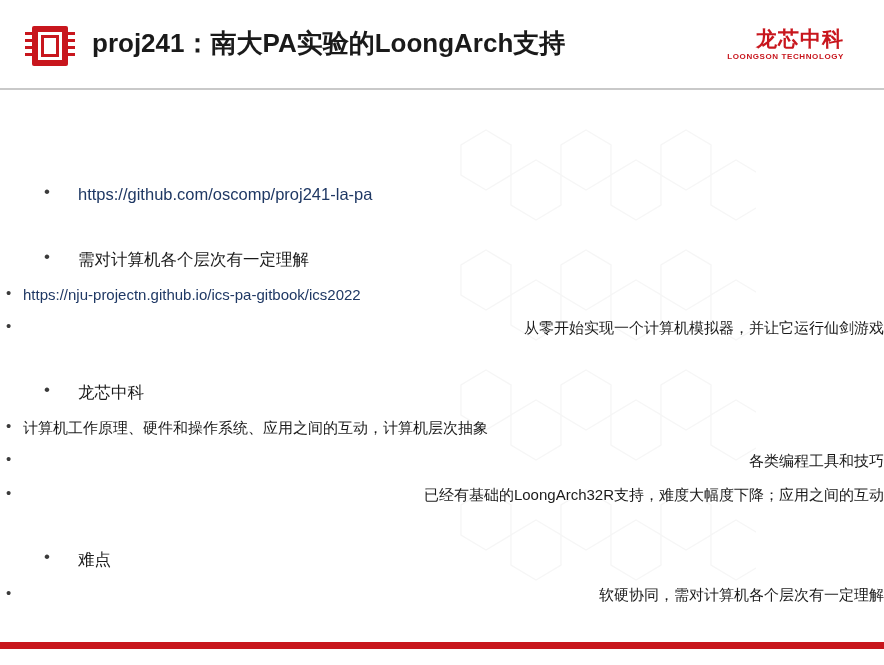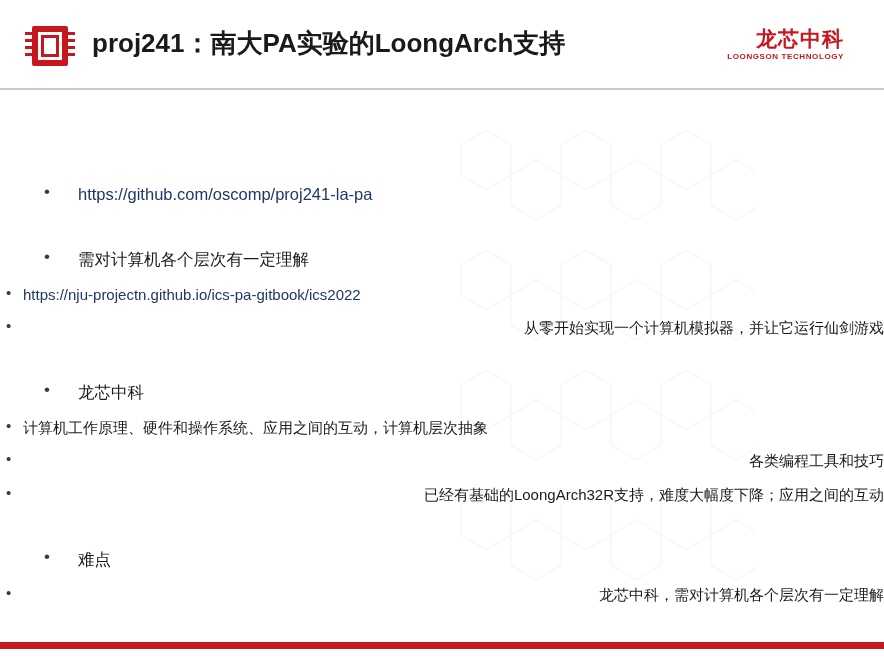--- a/index.html
+++ b/index.html
@@ -258,21 +258,21 @@
 
       <li class="grp">
         <ul class="lvl2">
           <li class="b2">已经有基础的LoongArch32R支持，难度大幅度下降；应用之间的互动</li>
         </ul>
       </li>
 
       <li class="grp">
         <div class="b1">难点</div>
         <ul class="lvl2">
-          <li class="b2">龙芯中科，需对计算机各个层次有一定理解</li>
+          <li class="b2">软硬协同，需对计算机各个层次有一定理解</li>
         </ul>
       </li>
 
     </ul>
   </div>
 
   <div class="footer-bar"></div>
   <div class="footer-white"></div>
 
 </div>

